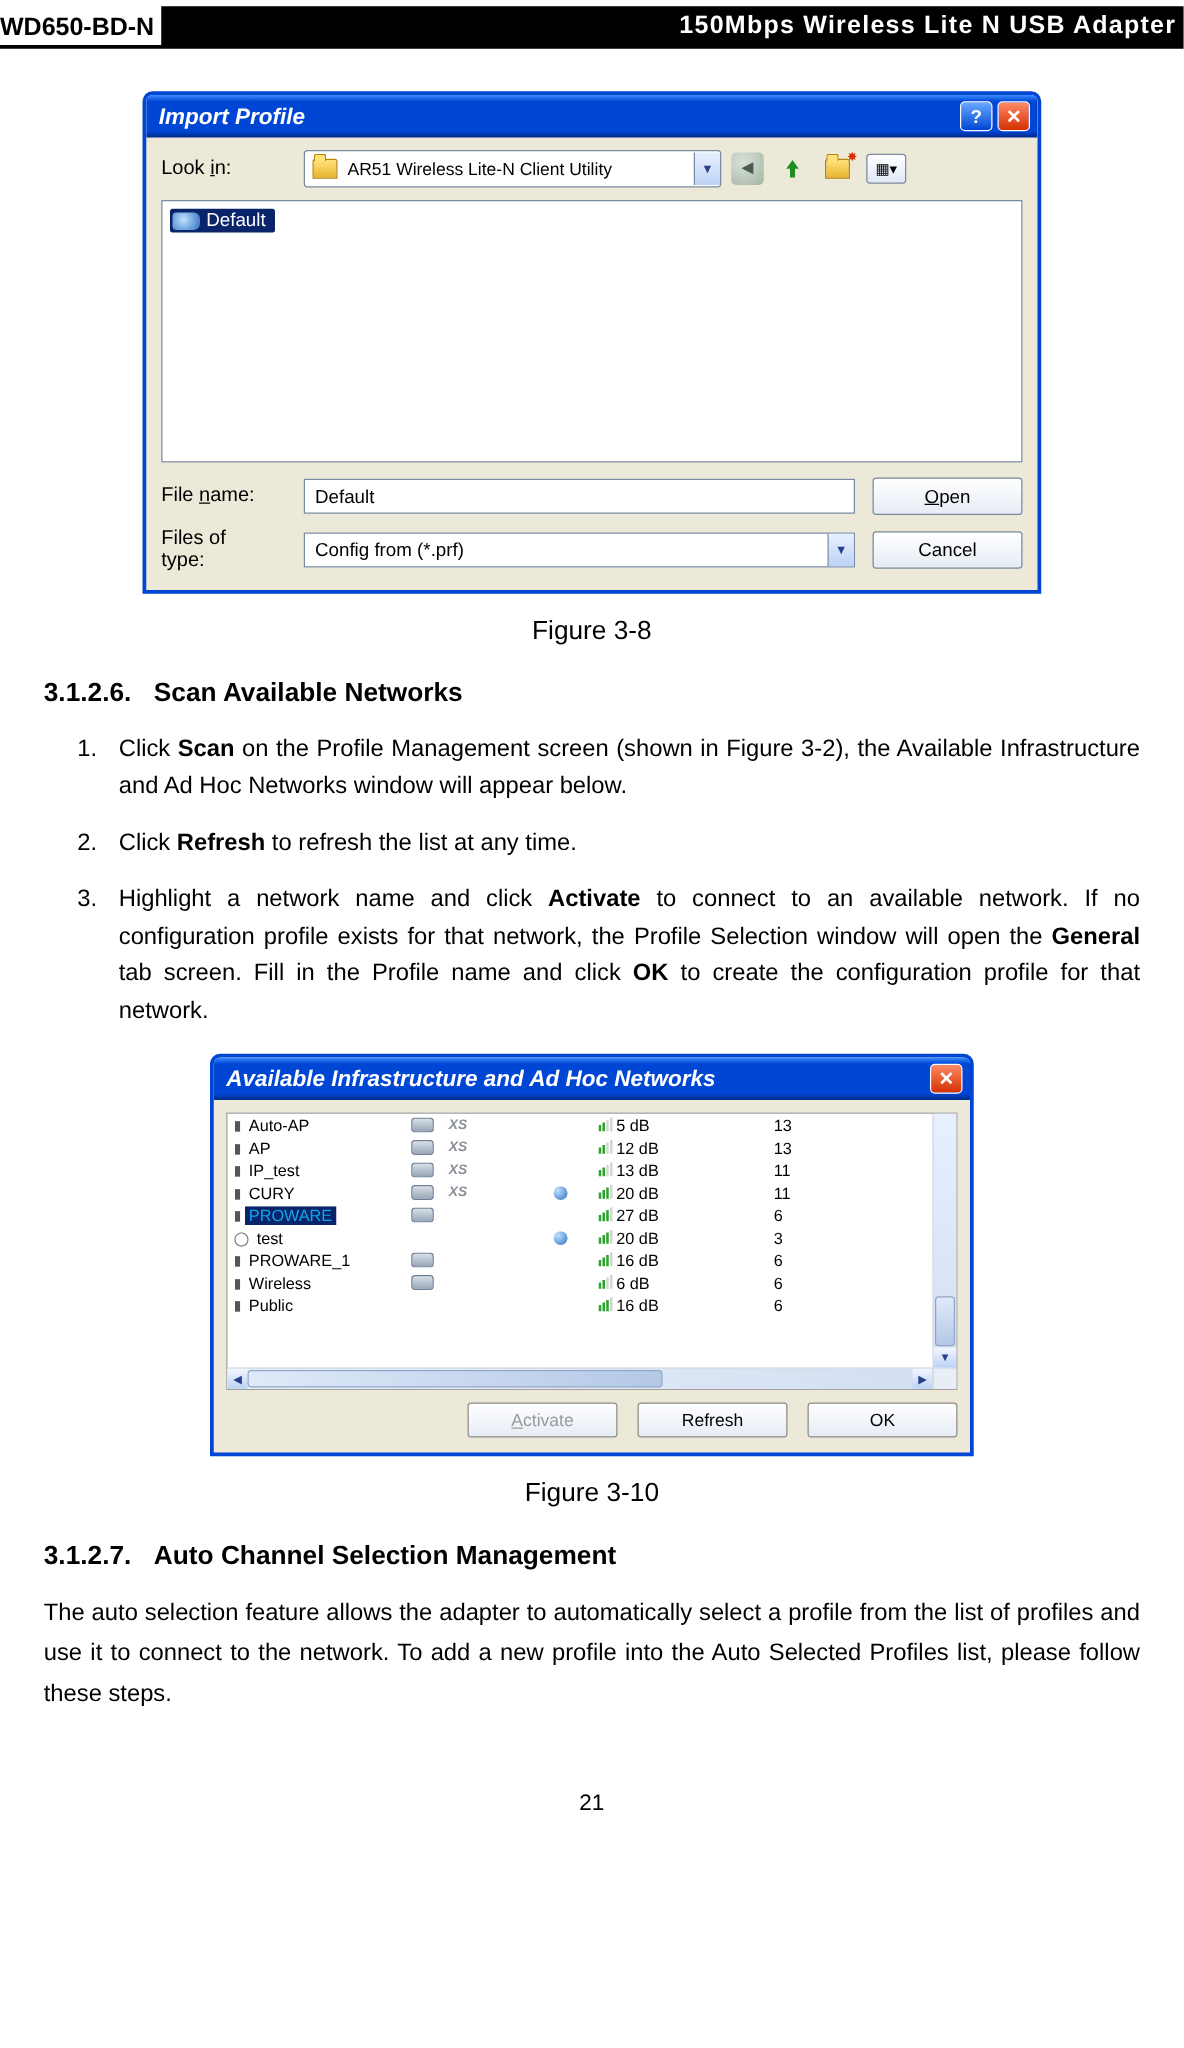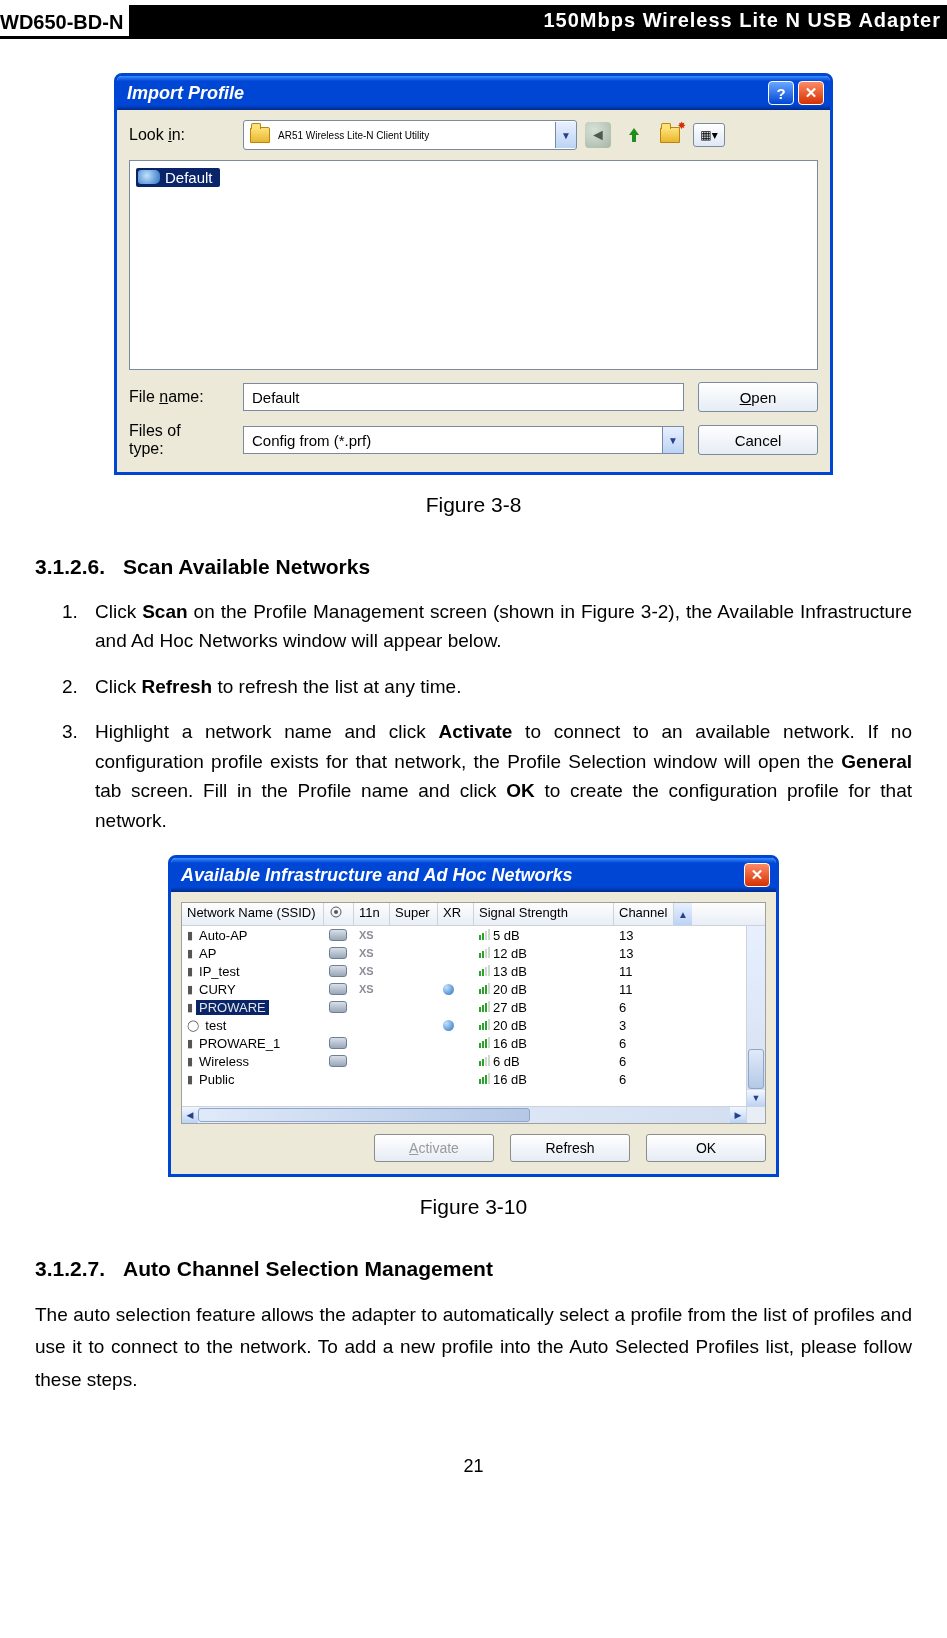--- a/index.html
+++ b/index.html
@@ -7,42 +7,42 @@
   font-family:Arial,Helvetica,sans-serif;
   color:#000; font-size:19px;
   width:947px;
 }
 .header-row { display:flex; align-items:flex-end; border-bottom:3px solid #000; height:36px; }
 .header-left { flex:0 0 auto; font-weight:bold; padding:0 6px 2px 0; font-size:20px; }
 .header-right { flex:1 1 auto; background:#000; color:#fff; font-weight:bold; font-size:20px; text-align:right; padding:4px 6px 4px 10px; letter-spacing:1px; }
 .page { padding:30px 35px 20px 35px; }
 .figure-wrap { display:flex; flex-direction:column; align-items:center; }
 .caption { text-align:center; font-size:21px; margin:18px 0 16px 0; }
-.sec-heading { font-weight:bold; font-size:21px; margin:22px 0 18px 0; }
+.sec-heading { font-weight:bold; font-size:21px; margin:10px 0 18px 0; }
 .sec-num { margin-right:18px; }
 ol.steps { padding-left:48px; margin:0 0 20px 0; }
 ol.steps li { padding-left:12px; margin-bottom:16px; line-height:1.55; text-align:justify; }
 p.body { line-height:1.7; text-align:justify; margin:14px 0 0 0; }
 .page-number { text-align:center; font-size:18px; margin-top:60px; }
 
 .xp-dialog { width:713px; border:3px solid #0046d5; border-radius:8px 8px 0 0; overflow:hidden; background:#ece9d8; position:relative; margin-top:4px; }
 .xp-titlebar { height:34px; background:linear-gradient(180deg,#3b8cff 0%,#0046d5 15%,#0046d5 85%,#002a8a 100%); display:flex; align-items:center; padding:0 6px 0 10px;justify-content:flex-end; }
 .xp-titlebar-text { color:#fff; font-weight:bold; font-size:18px; font-style:italic; flex:1; }
 .xp-titlebar-btn { width:24px; height:22px; border-radius:4px; border:1px solid #fff; display:flex; align-items:center; justify-content:center; margin-left:4px; font-weight:bold; font-size:15px; color:#fff; }
 .help-btn { background:linear-gradient(180deg,#6aa7ff,#0046d5); }
 .close-btn { background:linear-gradient(180deg,#ff8a66,#d53000); }
 .xp-body { padding:10px 12px 14px 12px; }
 .row { display:flex; align-items:center; margin-bottom:10px;gap:24px; }
 .lbl { width:90px; font-size:16px; }
 .underline { text-decoration:underline; }
 .combo { display:flex; align-items:center; flex:1; }
 .folder-combo { display:flex; align-items:center; border:1px solid #7a8aa0; background:#fff; border-radius:3px; height:28px; width:332px; }
 .folder-ico { width:18px; height:14px; background:linear-gradient(180deg,#ffe27a,#e8b62e); border:1px solid #b8860b; border-radius:2px 2px 0 0; margin:0 6px; position:relative; }
 .folder-ico::before { content:""; position:absolute; top:-5px; left:0; width:8px; height:5px; background:#ffe27a; border:1px solid #b8860b; border-bottom:none; border-radius:2px 2px 0 0; }
-.combo-text { flex:1; font-size:10px; padding-left:2px; }
+.combo-text { flex:1; font-size:14px; padding-left:2px; }
 .combo-drop { width:20px; height:26px; background:linear-gradient(180deg,#e8f0ff,#bcd3f5); border-left:1px solid #7a8aa0; display:flex; align-items:center; justify-content:center; color:#27408b; font-size:10px; }
 .nav-icons { display:flex; align-items:center; gap:10px; margin-left:8px; }
 .nav-ico { width:26px; height:26px; border-radius:4px; display:flex; align-items:center; justify-content:center; font-size:16px; }
 .back-ico { background:radial-gradient(circle at 35% 30%,#d7e2d7,#a6b5a6); color:#4a5c4a; }
 .up-ico { color:#1e8e1e; }
 .newfolder-ico { position:relative; }
 .newfolder-ico .folder-ico { margin:0; }
 .newfolder-ico .star { position:absolute; top:-2px; right:-3px; color:#d53000; font-size:10px; }
 .view-ico { width:30px; height:22px; border:1px solid #7a8aa0; border-radius:3px; display:flex; align-items:center; justify-content:center; background:linear-gradient(180deg,#fff,#dfe8f6); font-size:12px; }
 
@@ -58,24 +58,24 @@
 .xp-dialog2 { width:605px; border:3px solid #0046d5; background:#ece9d8; border-radius:8px 8px 0 0; overflow:hidden; }
 .net-body { padding:10px 10px 12px 10px; }
 .net-table-wrap { border:1px solid #a0a0a0; background:#fff; height:220px; display:flex; flex-direction:column; }
 .net-head-row { display:grid; grid-template-columns:142px 30px 36px 48px 36px 140px 60px 18px; height:22px; background:linear-gradient(180deg,#fdfdfd,#e9eef6); border-bottom:1px solid #ccd3dd; }
 .net-head-cell { border-right:1px solid #ccd3dd; font-size:13px; padding:2px 5px; white-space:nowrap; overflow:hidden; }
 .net-scroll-up { background:linear-gradient(180deg,#e8f0ff,#bcd3f5); display:flex; align-items:center; justify-content:center; font-size:10px; color:#27408b; }
 .net-rows { flex:1; display:flex; position:relative; }
 .net-rows-inner { flex:1; }
 .net-row { display:grid; grid-template-columns:142px 30px 36px 48px 36px 140px 60px; height:18px; font-size:13px; align-items:center; }
 .cell { padding:0 5px; white-space:nowrap; overflow:hidden; display:flex; align-items:center; gap:3px; }
-.sel { background:#0a246a; color:#e5e5e5; }
+.sel { background:#0a246a; color:#0ea5e9; }
 .ap-ico { font-size:11px; color:#555; }
 .sec-ico { width:16px; height:10px; background:linear-gradient(180deg,#d8dfe8,#9aa7b8); border:1px solid #6d7f96; border-radius:3px; display:inline-block; }
-.xs-badge { color:#8a8f96; font-weight:bold; font-size:11px; }
+.xs-badge { color:#8a8f96; font-weight:bold; font-size:11px; font-style:italic; }
 .xr-dot { width:11px; height:11px; border-radius:50%; background:radial-gradient(circle at 30% 30%,#bfe2ff,#2e6fbf); display:inline-block; }
 .bars { display:inline-flex; align-items:flex-end; gap:1px; height:12px; }
 .bars span { width:2px; background:#29a329; }
 .bars span.off { background:#cfd7cf; }
 .vscroll { width:18px; background:linear-gradient(180deg,#e8f0ff,#d2def0); border-left:1px solid #ccd3dd; display:flex; flex-direction:column; }
 .vscroll .arrow, .hscroll .arrow { height:16px; width:100%; background:linear-gradient(180deg,#f2f7ff,#bcd3f5); display:flex; align-items:center; justify-content:center; font-size:9px; color:#27408b; }
 .vscroll .thumb { width:14px; margin:1px auto; height:38px; background:linear-gradient(180deg,#dfeaf9,#b4c8e6); border:1px solid #8fa6c8; border-radius:3px; }
 .vscroll .spacer { flex:1; }
 .hscroll { height:16px; display:flex; border-top:1px solid #ccd3dd; background:linear-gradient(90deg,#e8f0ff,#d2def0); }
 .hscroll .arrow { width:16px; height:100%; }
@@ -163,35 +163,20 @@
   </ol>
 
   <div class="figure-wrap">
     <div class="xp-dialog2">
       <div class="xp-titlebar">
         <div class="xp-titlebar-text">Available Infrastructure and Ad Hoc Networks</div>
         <div class="xp-titlebar-btn close-btn">✕</div>
       </div>
       <div class="net-body">
         <div class="net-table-wrap">
-          <div class="net-head-row">
-            <div class="net-head-cell">Network Name (SSID)</div>
-            <div class="net-head-cell">
-              <svg width="14" height="14" viewBox="0 0 14 14">
-                  <circle cx="7" cy="7" r="5" fill="none" stroke="#556" stroke-width="1"></circle>
-                  <circle cx="7" cy="7" r="2" fill="#556"></circle>
-                </svg>
-            </div>
-            <div class="net-head-cell">11n</div>
-            <div class="net-head-cell">Super</div>
-            <div class="net-head-cell">XR</div>
-            <div class="net-head-cell">Signal Strength</div>
-            <div class="net-head-cell">Channel</div>
-            <div class="net-scroll-up">▲</div>
-          </div>
           <div class="net-rows">
             <div class="net-rows-inner" id="net-rows-inner">
                 <div class="net-row">
                   <div class="cell">
                     <span class="ap-ico">▮</span>
                     <span class="" style="padding:0 3px">Auto-AP</span>
                   </div>
                   <div class="cell">
                     <span class="sec-ico"></span>
                   </div>

